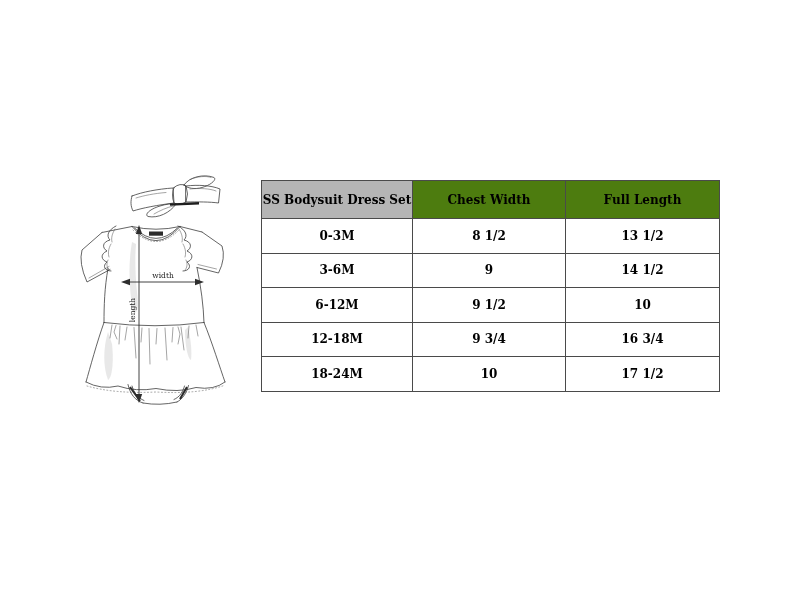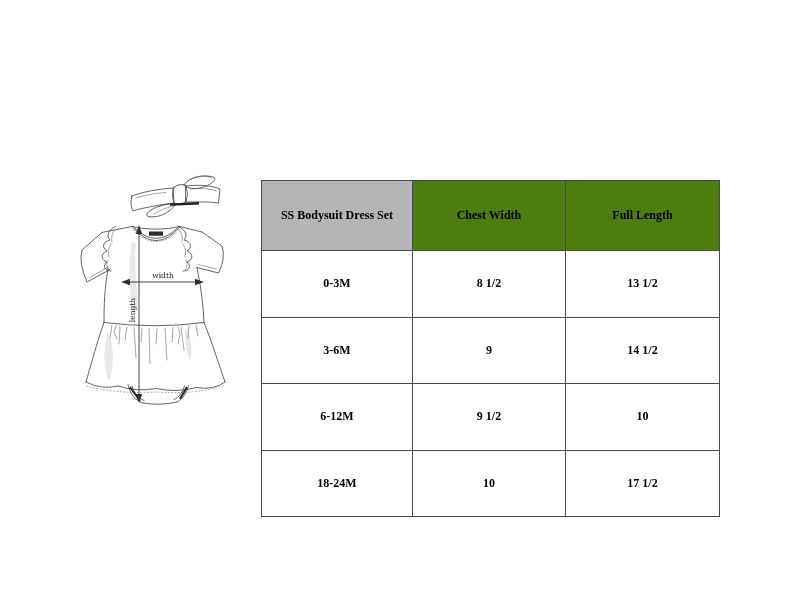--- a/index.html
+++ b/index.html
@@ -39,24 +39,23 @@
     table-layout: fixed;
     font-family: "DejaVu Serif", "Liberation Serif", serif;
     font-weight: bold;
     font-size: 12px;
     color: #000000;
   }
   .size-table th, .size-table td {
     border: 1px solid #4a4a4a;
     text-align: center;
     vertical-align: middle;
-    padding: 16px;
+    padding: 0;
     overflow: hidden;
     white-space: nowrap;
-    font-family: Liberation Serif, serif;
   }
   .size-table th { height: 37px; font-weight: bold; }
   .size-table td { height: 33.5px; background: #ffffff; }
   .col-size { width: 151px; }
   .col-chest { width: 153px; }
   .col-length { width: 154px; }
   .hdr-primary  { background: #b5b5b5; }
   .hdr-secondary{ background: #4d7c0f; }
 </style>
 </head>
@@ -182,19 +181,24 @@
         <td>3-6M</td>
         <td>9</td>
         <td>14 1/2</td>
       </tr>
       <tr>
         <td>6-12M</td>
         <td>9 1/2</td>
         <td>10</td>
       </tr>
       <tr>
+        <td>12-18M</td>
+        <td>9 3/4</td>
+        <td>16 3/4</td>
+      </tr>
+      <tr>
         <td>18-24M</td>
         <td>10</td>
         <td>17 1/2</td>
       </tr>
     </tbody>
   </table>
 </div>
 
 </body></html>

